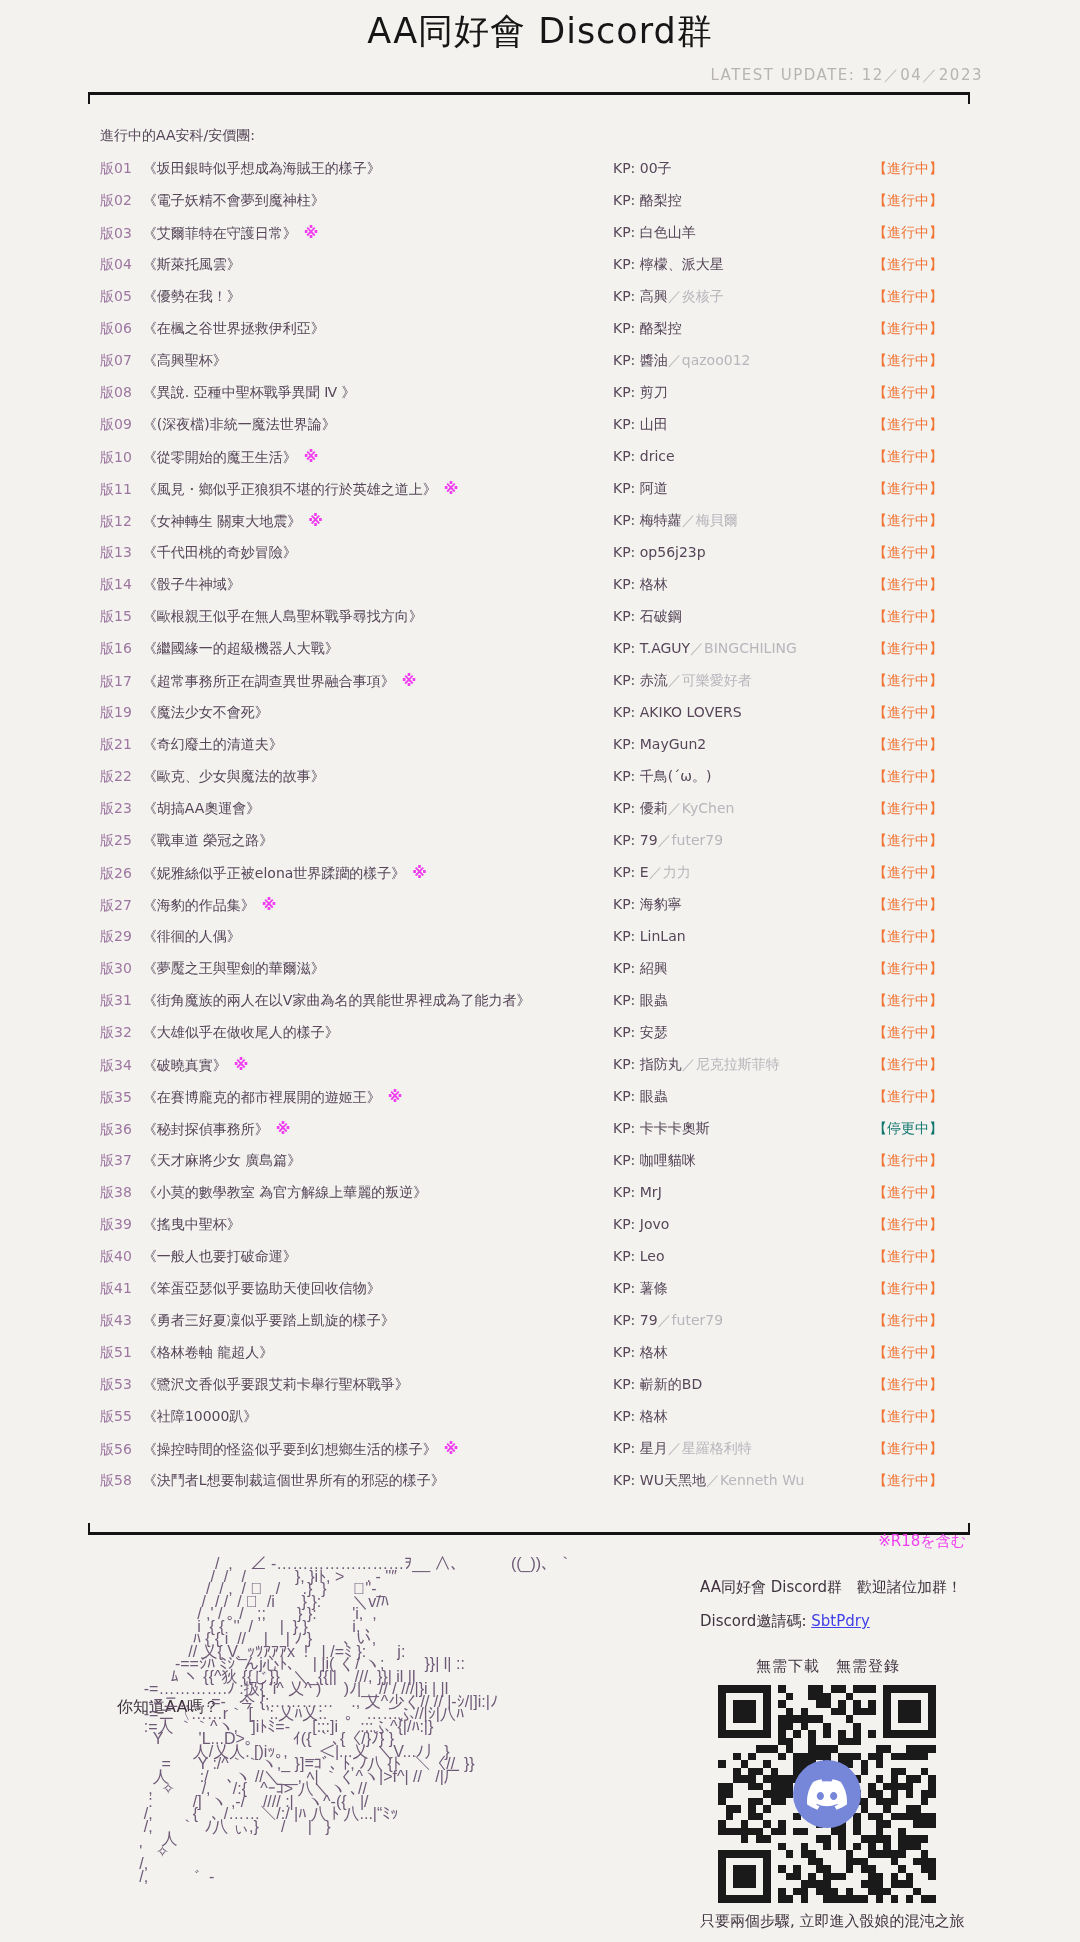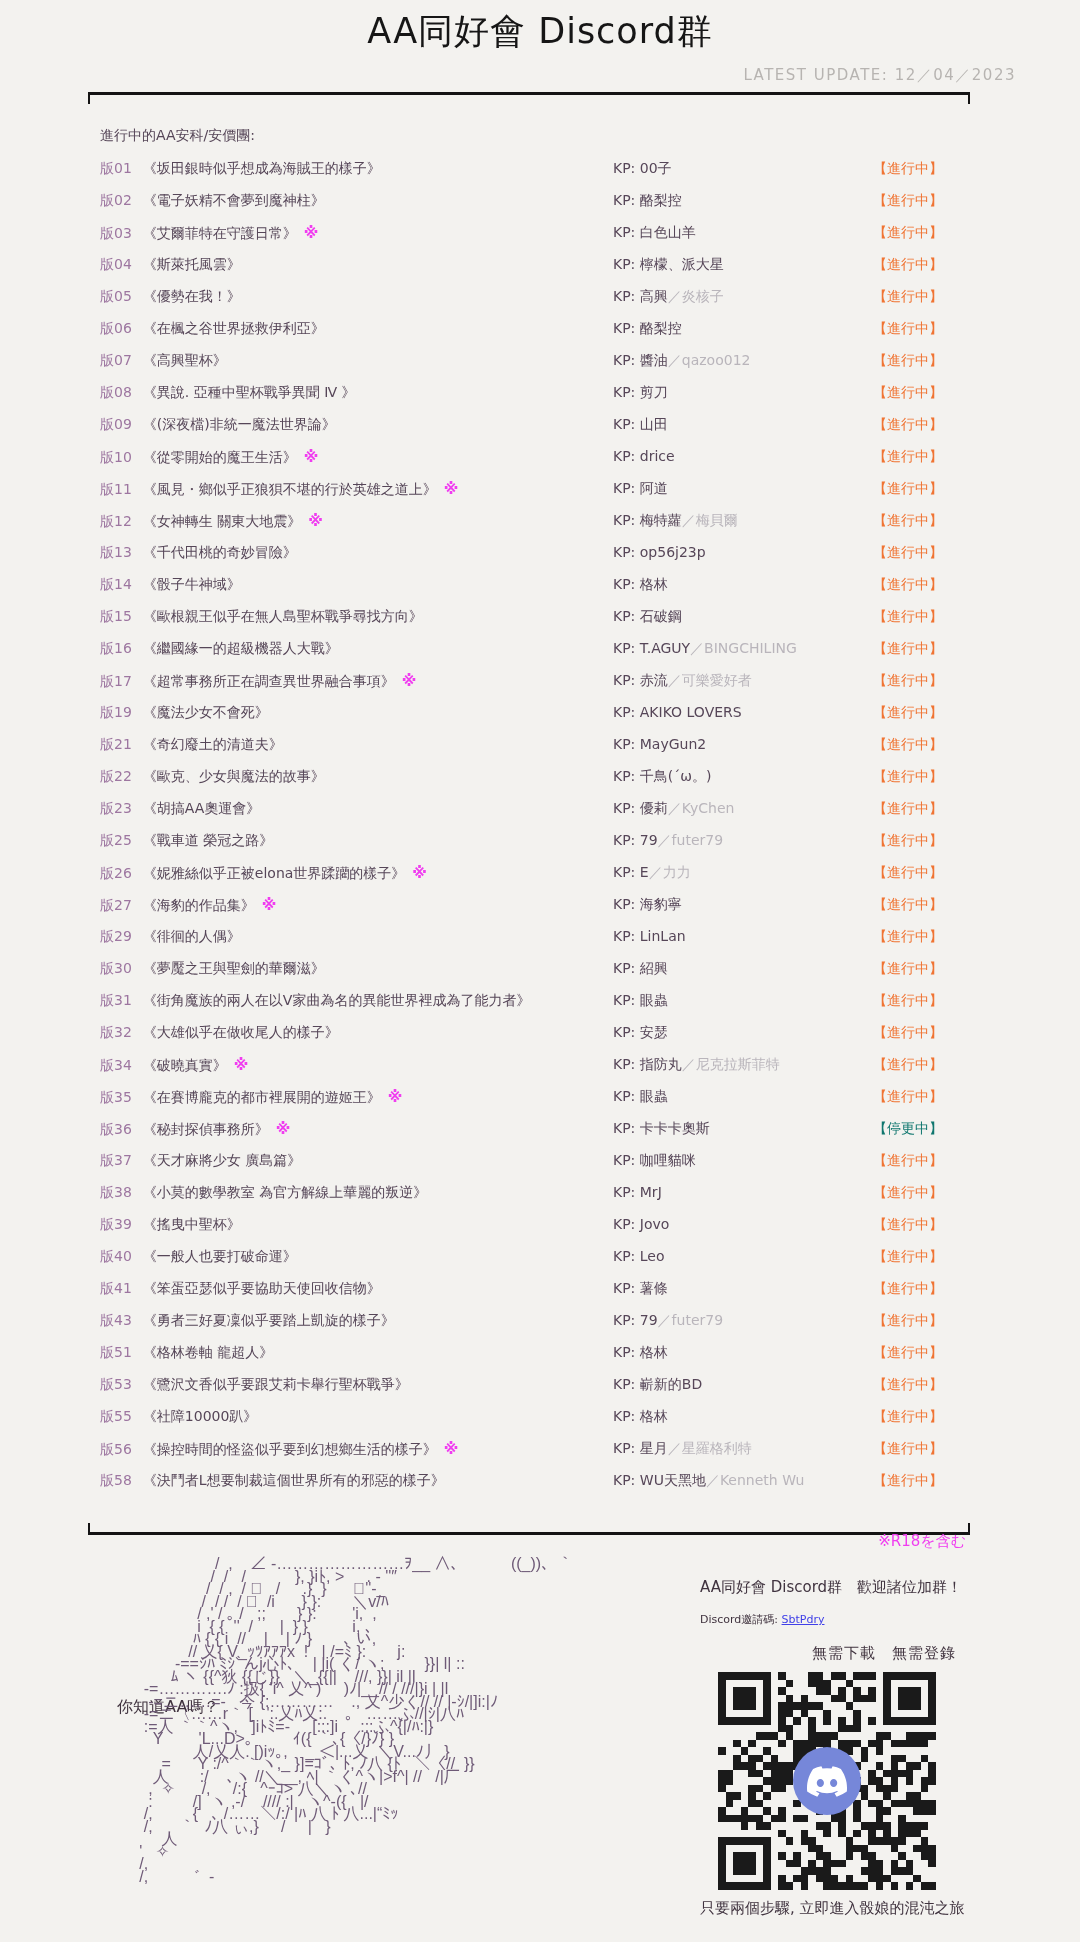--- a/index.html
+++ b/index.html
@@ -8,21 +8,21 @@
     width:1080px;height:1942px;position:relative;overflow:hidden;
     background:#f3f2ef;
     font-family:"DejaVu Sans","Liberation Sans",sans-serif;
   }
   .page-title{
     position:absolute;top:8px;left:0;width:100%;
     text-align:center;font-size:35px;font-weight:normal;color:#161616;margin:0;
     letter-spacing:1px;
   }
   .latest-update{
-    position:absolute;top:66px;right:64px;
+    position:absolute;top:66px;right:97px;
     font-size:15px;letter-spacing:1.5px;color:#b7b4b1;
   }
   .frame-top{
     position:absolute;left:88px;top:92px;width:878px;height:9px;
     border-top:3px solid #141414;border-left:2px solid #141414;border-right:2px solid #141414;
   }
   .frame-bottom{
     position:absolute;left:88px;top:1523px;width:878px;height:9px;
     border-bottom:3px solid #141414;border-left:2px solid #141414;border-right:2px solid #141414;
   }
@@ -47,23 +47,23 @@
     position:absolute;left:117px;top:1697px;
     font-size:16px;color:#40333f;
   }
   .ascii-art{
     position:absolute;left:126px;top:1558px;margin:0;
     font-family:Liberation Sans, sans-serif;
     font-size:16px;line-height:12.5px;color:#6e5a77;white-space:pre;
   }
   .footer-right{position:absolute;left:700px;top:1578px;width:256px;}
   .invite-heading{font-size:15px;color:#40333f;margin-bottom:15px;white-space:nowrap;}
-  .invite-line{font-size:11px;color:#40333f;margin-bottom:17px;white-space:nowrap;}
+  .invite-line{font-size:15px;color:#40333f;margin-bottom:26px;white-space:nowrap;}
   .invite-link{color:#4040e8;text-decoration:underline;cursor:pointer;}
-  .no-download{font-size:15px;color:#40333f;text-align:right;margin-bottom:9px;letter-spacing:1px;white-space:nowrap;}
+  .no-download{font-size:15px;color:#40333f;text-align:center;margin-bottom:9px;letter-spacing:1px;white-space:nowrap;}
   .qr-wrap{position:relative;width:218px;height:218px;margin-left:18px;}
   .qr-wrap svg.qr{display:block;width:218px;height:218px;shape-rendering:crispEdges;}
   .discord-badge{
     position:absolute;left:50%;top:50%;transform:translate(-50%,-50%);
     width:68px;height:68px;border-radius:50%;background:#7687d9;
     display:flex;align-items:center;justify-content:center;
   }
   .discord-badge svg{width:40px;height:31px;display:block;}
   .qr-caption{font-size:15px;color:#40333f;margin-top:9px;white-space:nowrap;}
 </style>

